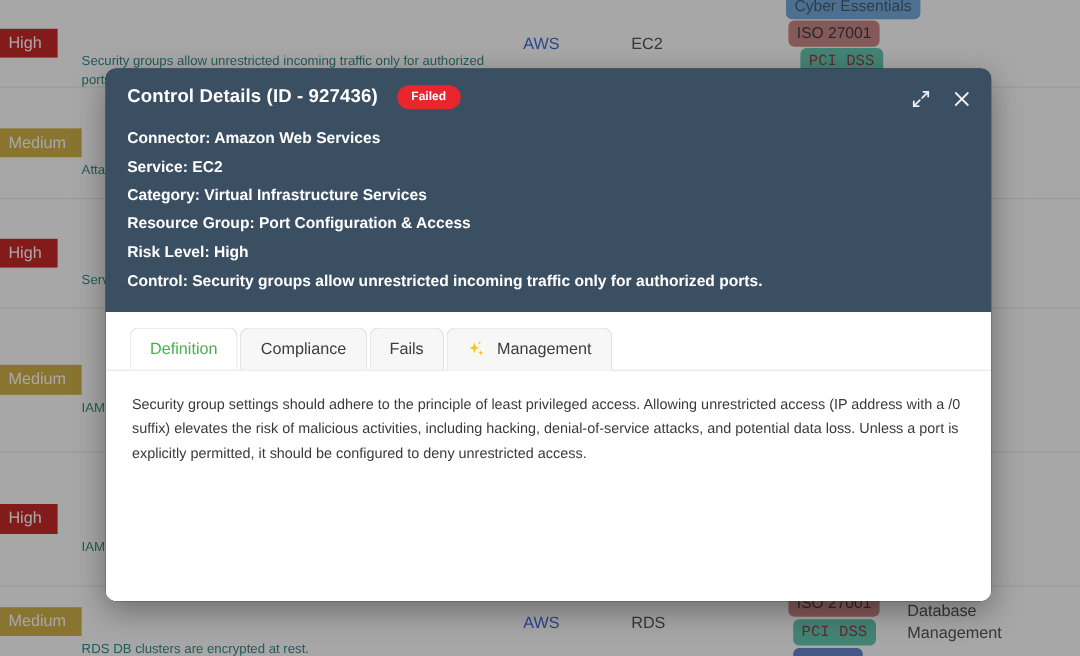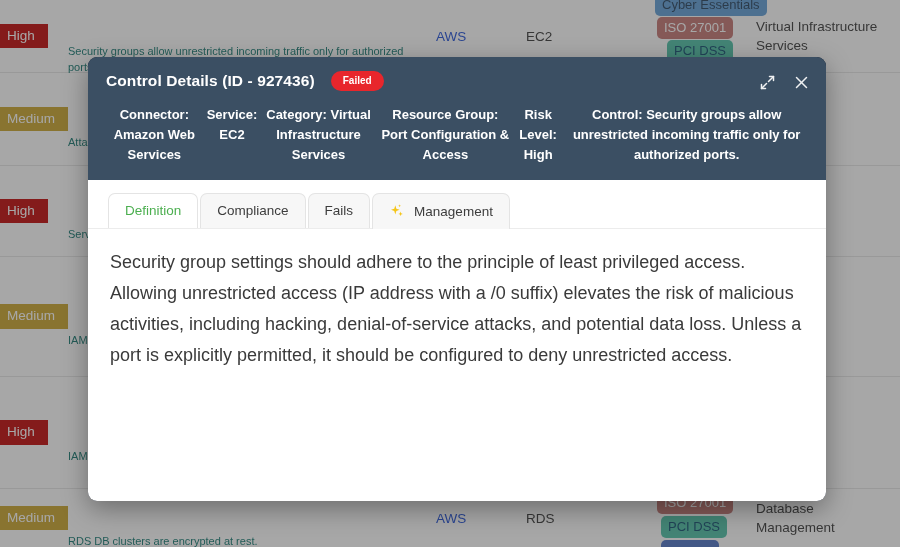--- a/index.html
+++ b/index.html
@@ -81,22 +81,22 @@
   .fw-badge {
     position: absolute;
     left: 0;
     padding: 2px 7px;
     border-radius: 5px;
     font-size: 13px;
     white-space: nowrap;
     line-height: 1.35;
   }
   .fw-cyber { background: #5b9bd5; color: #1f3b57; }
-  .fw-iso   { background: #c1716e; color: #ffffff; }
-  .fw-pci   { background: #49bfa5; color: #0c4a6e; }
+  .fw-iso   { background: #c1716e; color: #0f172a; }
+  .fw-pci   { background: #49bfa5; color: #7f1d1d; font-family: Liberation Mono, monospace; }
   .fw-blue2 { background: #4a6fc4; color: #ffffff; }
 
   .cell-category {
     flex: 1 1 auto;
     font-size: 13.5px;
     color: #333333;
     line-height: 1.42;
     padding-right: 8px;
   }
 
@@ -165,23 +165,22 @@
     cursor: pointer;
     opacity: 0.92;
     display: flex;
     align-items: center;
     justify-content: center;
   }
   .icon-btn svg { display: block; }
 
   .meta-list {
     display: flex;
-    flex-direction: row;
+    flex-direction: column;
     gap: 4px;
-    text-align: center;
   }
   .meta-line {
     font-size: 13px;
     font-weight: bold;
     color: #ffffff;
     line-height: 1.52;
   }
 
   
   .tabs-wrap {
@@ -223,21 +222,21 @@
   }
 
   
   .tab-body {
     flex: 1 1 auto;
     background: #ffffff;
     padding: 18px 22px 20px 22px;
     overflow: hidden;
   }
   .definition-text {
-    font-size: 18px;
+    font-size: 12px;
     line-height: 1.72;
     color: #3a3a3a;
   }
 </style>
 </head>
 <body>
 
 <div id="root">
 
   <div class="bg-table">
@@ -247,21 +246,20 @@
         <span class="risk-pill risk-high">High</span>
       </div>
       <div class="cell-control">Security groups allow unrestricted incoming traffic only for authorized ports.</div>
       <div class="cell-conn">AWS</div>
       <div class="cell-svc">EC2</div>
       <div class="cell-frameworks">
         <span class="fw-badge fw-cyber" style="top:-6px;left:4px;">Cyber Essentials</span>
         <span class="fw-badge fw-iso" style="top:17px;left:6px;">ISO 27001</span>
         <span class="fw-badge fw-pci" style="top:40px;left:16px;">PCI DSS</span>
       </div>
-      <div class="cell-category">Virtual Infrastructure Services</div>
     </div>
 
     <div class="bg-row" style="top:73px;height:93px;">
       <div class="cell-risk">
         <span class="risk-pill risk-medium">Medium</span>
       </div>
       <div class="cell-control">Atta</div>
       <div class="cell-conn"></div>
       <div class="cell-svc"></div>
       <div class="cell-frameworks"></div>

